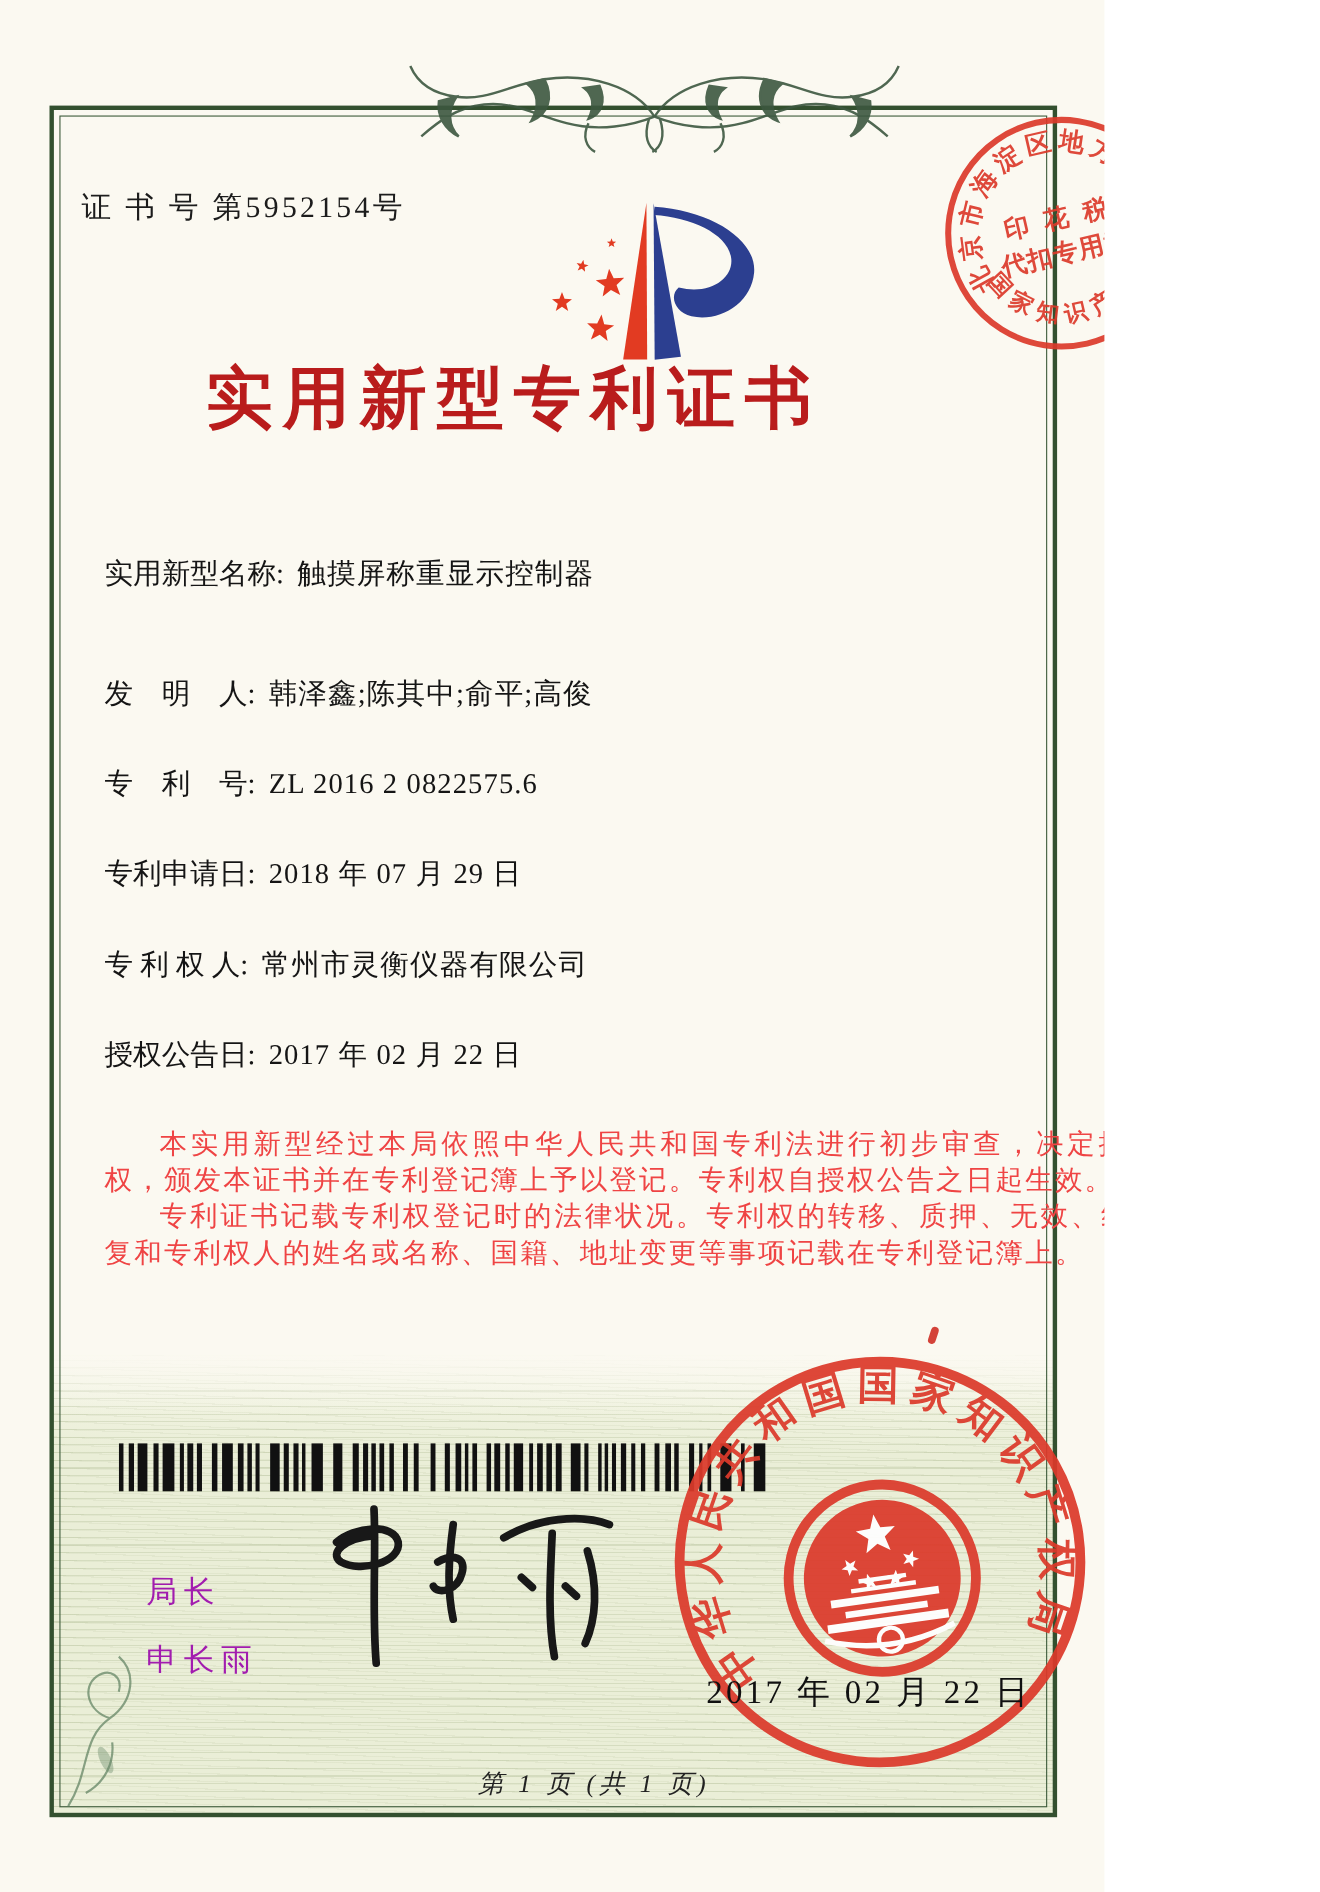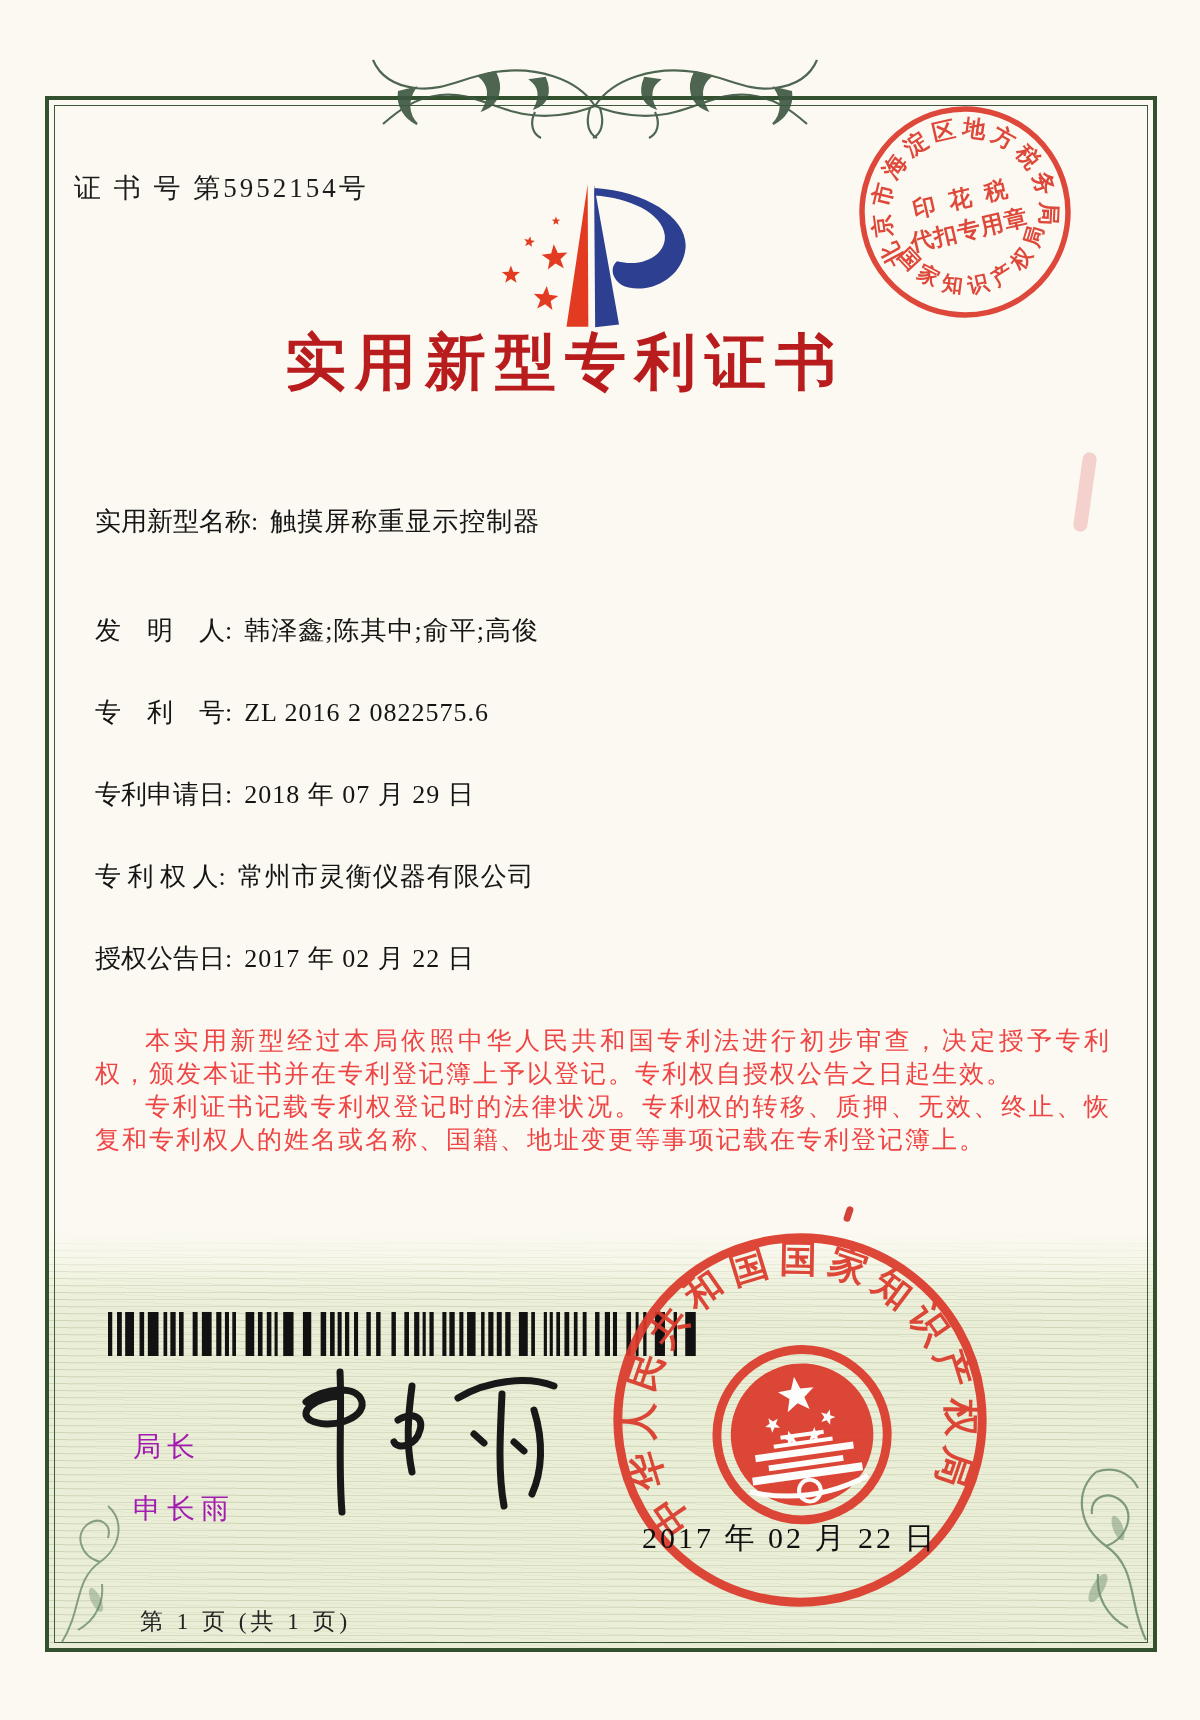--- a/index.html
+++ b/index.html
@@ -1,16 +1,16 @@
 <!DOCTYPE html>
 <html><head>
 <meta charset="utf-8">
 <style>
   html,body{margin:0;padding:0;}
-  .page{position:relative;width:1200px;height:1720px;background:#fbf9f1;overflow:hidden;
+  .page{position:relative;width:1004px;height:1720px;background:#fbf9f1;overflow:hidden;
         font-family:"Liberation Serif",serif;color:#1a1a1a;}
   
   .green-zone{position:absolute;left:48px;right:46px;top:1232px;bottom:70px;z-index:0;
     background:
       repeating-linear-gradient(2deg, rgba(150,165,118,.10) 0 1px, transparent 1px 7px),
       repeating-linear-gradient(0deg, rgba(138,156,106,.22) 0 1px, transparent 1px 7px),
       linear-gradient(#f5f6e7, #eaeed7 90px);}
   .green-zone::before{content:"";position:absolute;left:0;right:0;top:0;height:55px;
       background:linear-gradient(rgba(251,249,241,1), rgba(251,249,241,0));}
   
@@ -34,22 +34,22 @@
   .pink-smudge{position:absolute;left:1078px;top:452px;width:14px;height:80px;background:rgba(225,90,100,.25);
         border-radius:8px;transform:rotate(8deg);z-index:1;}
   .barcode{position:absolute;left:108px;top:1312px;width:592px;height:44px;z-index:2;}
   .signer-title,.signer-name{position:absolute;left:133px;font-family:"Liberation Sans",sans-serif;
         font-size:28px;letter-spacing:6px;color:#a21caf;z-index:2;}
   .signer-title{top:1428px}.signer-name{top:1490px}
   .signature{position:absolute;left:262px;top:1352px;width:330px;height:190px;z-index:4;}
   .seal-wrap{position:absolute;left:602px;top:1222px;width:396px;height:396px;transform:rotate(-8deg);
         z-index:3;opacity:.93;}
   .seal-date{position:absolute;left:642px;top:1518px;font-size:30px;letter-spacing:3px;color:#101010;z-index:5;white-space:nowrap;}
-  .footer{position:absolute;left:140px;top:1606px;width:800px;text-align:left;font-size:23px;
-        letter-spacing:4px;color:#222;z-index:2;}
+  .footer{position:absolute;left:140px;top:1606px;width:800px;text-align:center;font-size:23px;
+        letter-spacing:4px;color:#222;z-index:2;font-style:italic;}
   .ts-center{font-weight:bold;}
 </style>
 </head>
 <body>
 
 <div class="page">
 
   <div class="green-zone"></div>
 
   <div class="frame">

